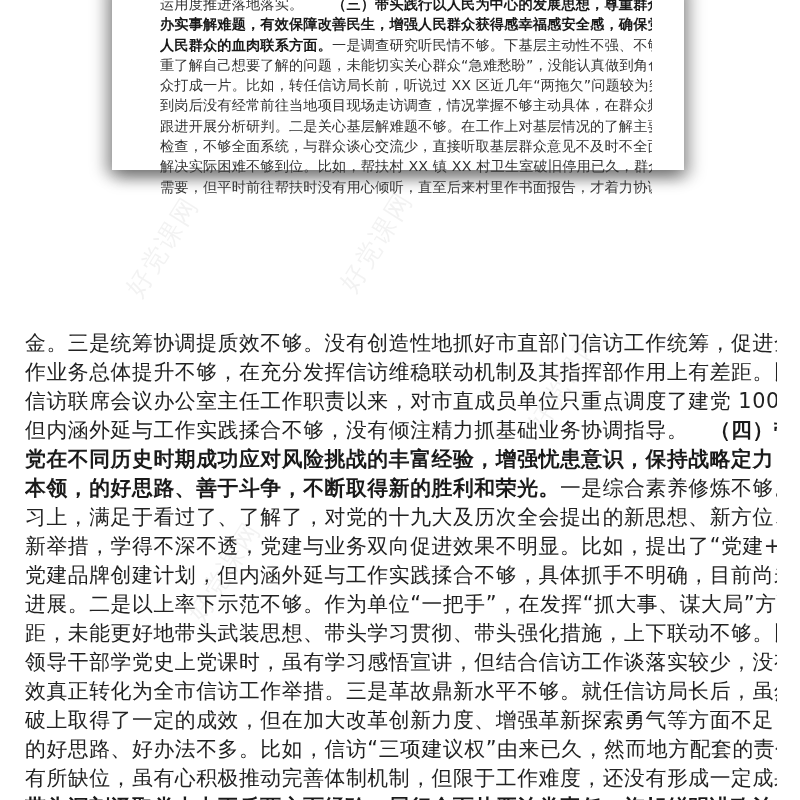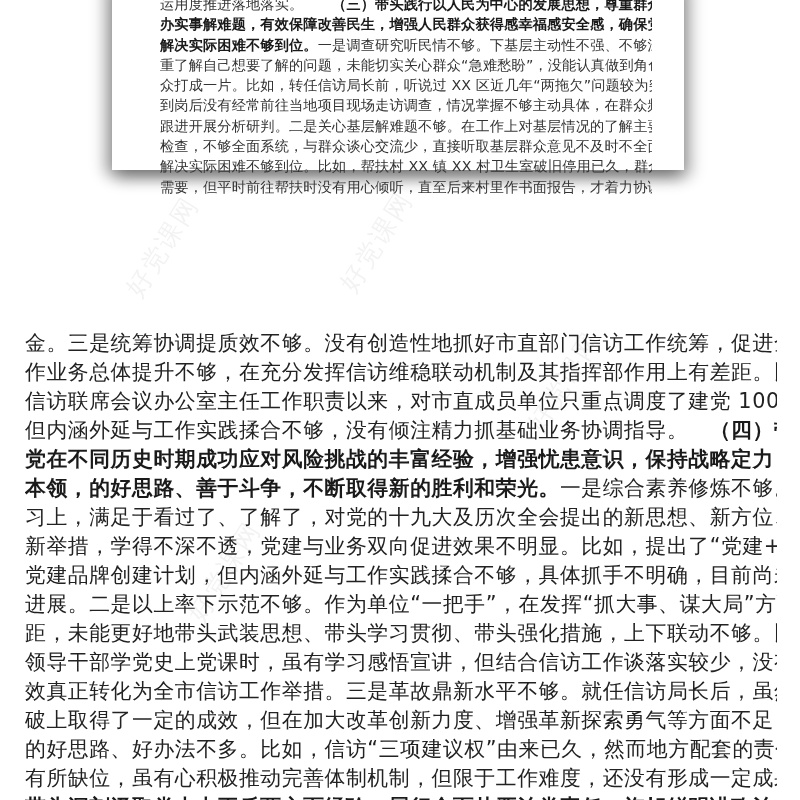--- a/index.html
+++ b/index.html
@@ -32,21 +32,21 @@
     pointer-events: none; letter-spacing: 2px;
   }
 </style>
 </head>
 <body>
 
 <div class="card-wrap">
   <div class="card-text" id="card-text">
       <div class="card-line"><span>运用度推进落地落实。</span><span class="b">　　（三）带头践行以人民为中心的发展思想，尊重群众意愿，为群众</span></div>
       <div class="card-line"><span class="b">办实事解难题，有效保障改善民生，增强人民群众获得感幸福感安全感，确保党永远保持同</span></div>
-      <div class="card-line"><span class="b">解决实际困难不够到位。</span><span>一是调查研究听民情不够。下基层主动性不强、不够深入，只注</span></div>
+      <div class="card-line"><span class="b">人民群众的血肉联系方面。</span><span>一是调查研究听民情不够。下基层主动性不强、不够深入，只注</span></div>
       <div class="card-line"><span>重了解自己想要了解的问题，未能切实关心群众“急难愁盼”，没能认真做到角色转换、与群</span></div>
       <div class="card-line"><span>众打成一片。比如，转任信访局长前，听说过 XX 区近几年“两拖欠”问题较为突出，但任职</span></div>
       <div class="card-line"><span>到岗后没有经常前往当地项目现场走访调查，情况掌握不够主动具体，在群众频繁上访后才</span></div>
       <div class="card-line"><span>跟进开展分析研判。二是关心基层解难题不够。在工作上对基层情况的了解主要靠听汇报和</span></div>
       <div class="card-line"><span>检查，不够全面系统，与群众谈心交流少，直接听取基层群众意见不及时不全面，帮助群众</span></div>
       <div class="card-line"><span>解决实际困难不够到位。比如，帮扶村 XX 镇 XX 村卫生室破旧停用已久，群众一直有迫切</span></div>
       <div class="card-line"><span>需要，但平时前往帮扶时没有用心倾听，直至后来村里作书面报告，才着力协调解决修建资</span></div>
     </div>
 </div>
 

